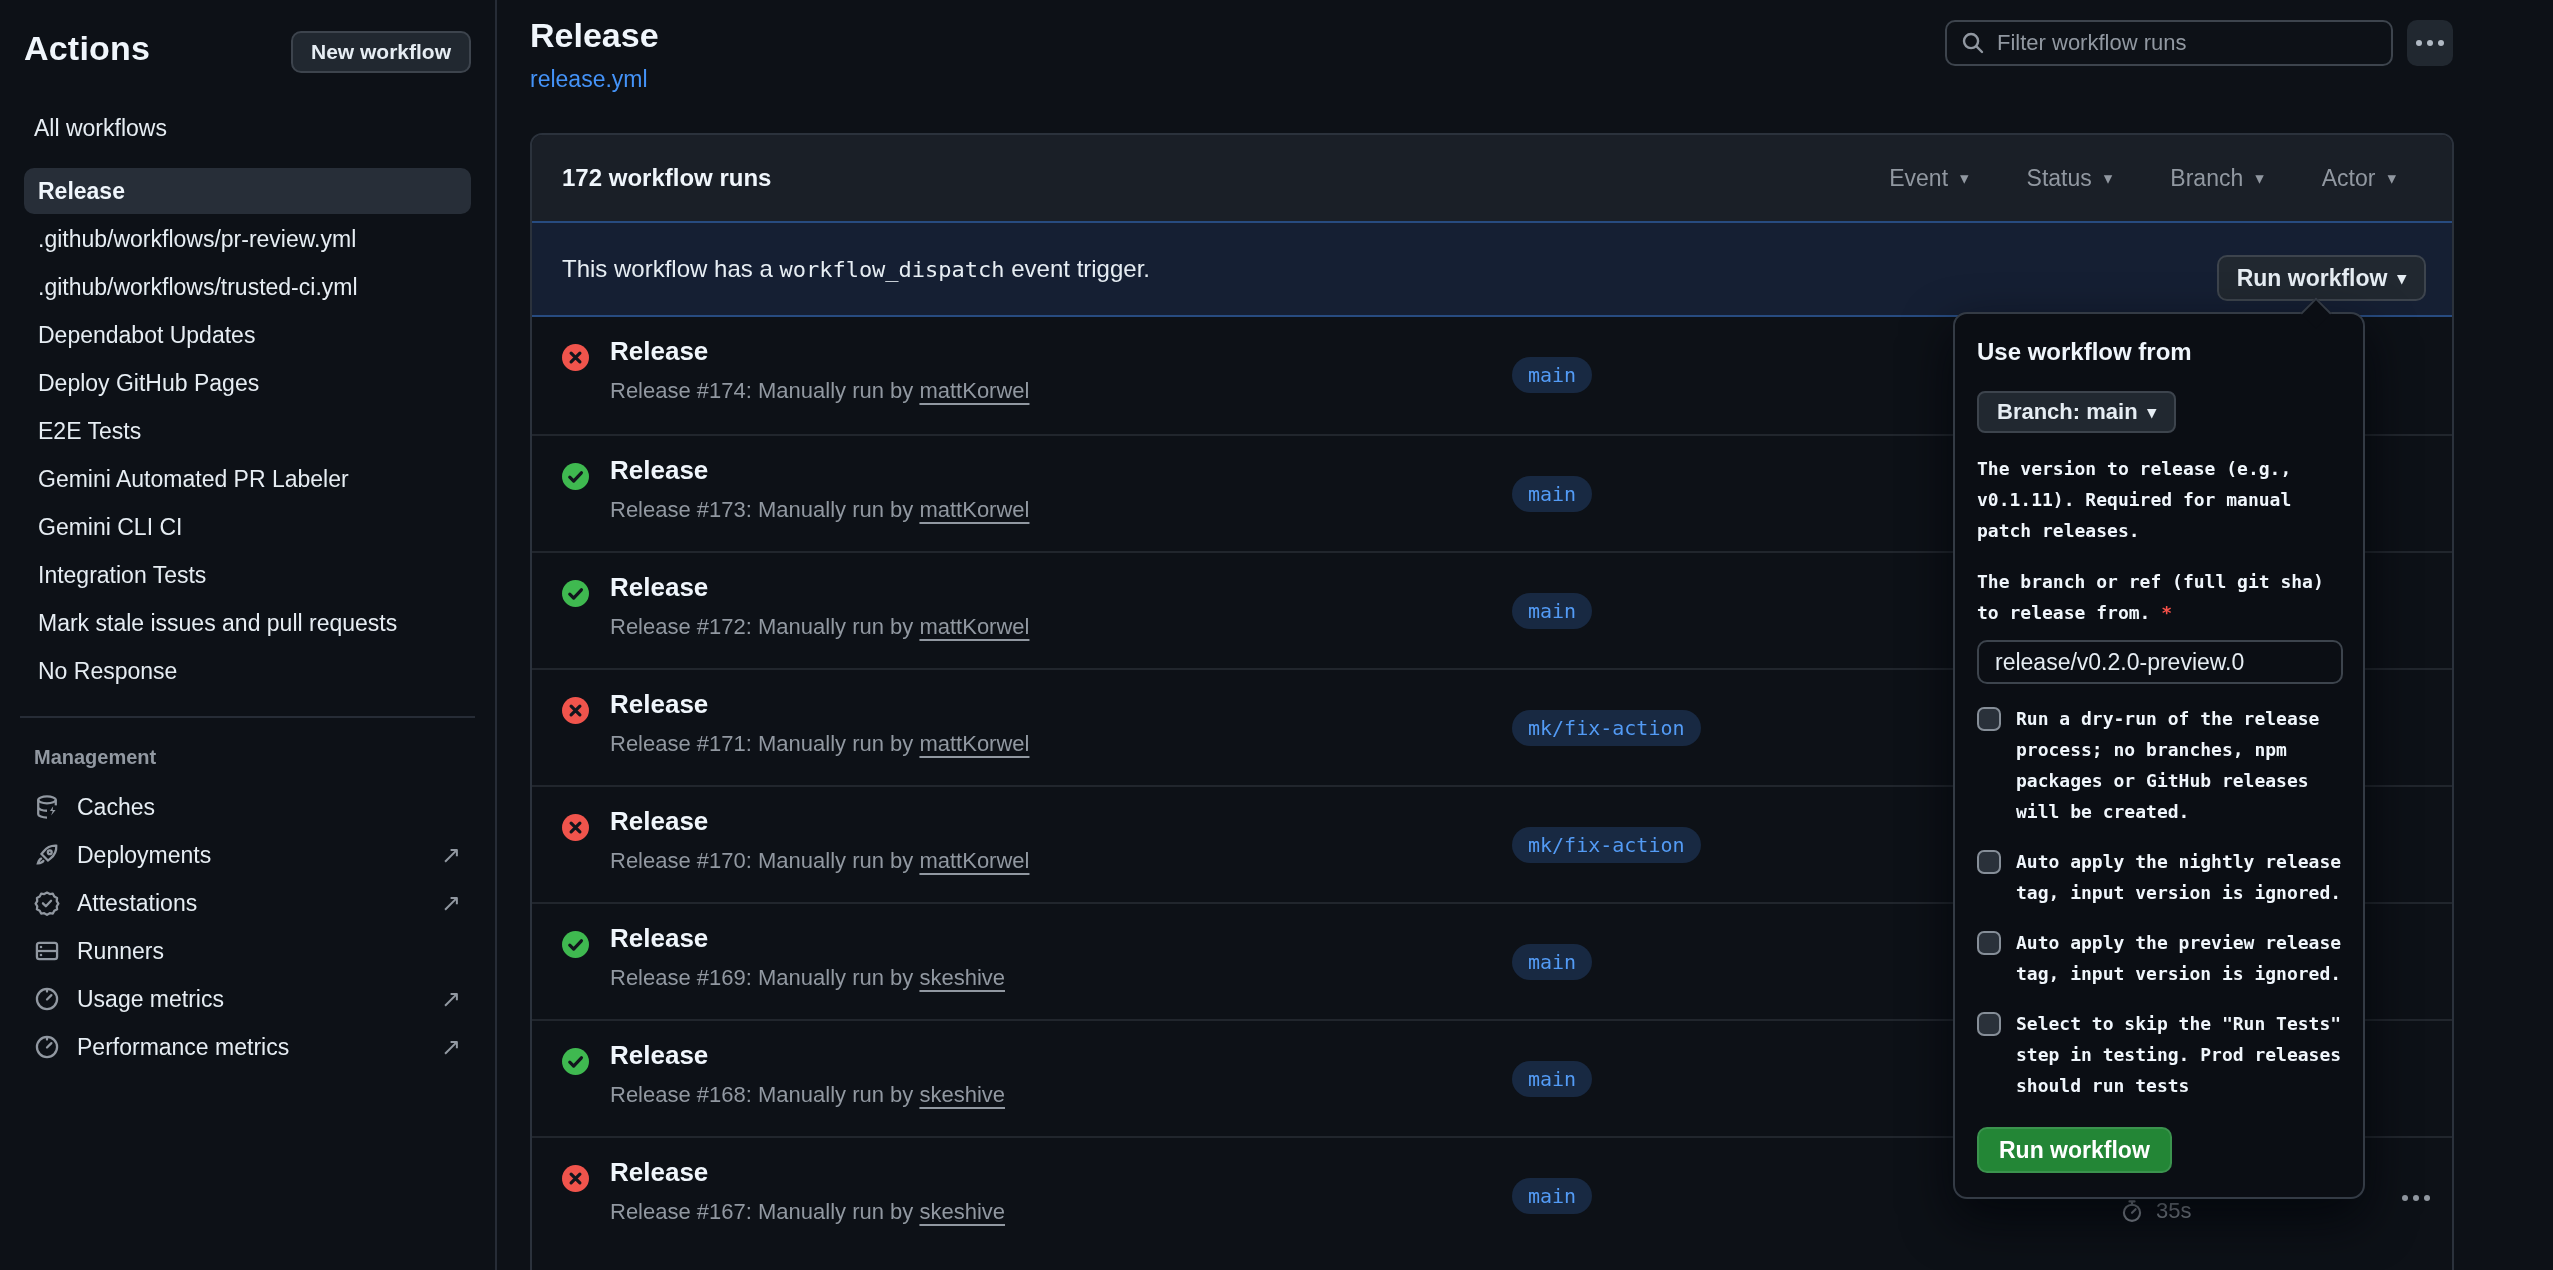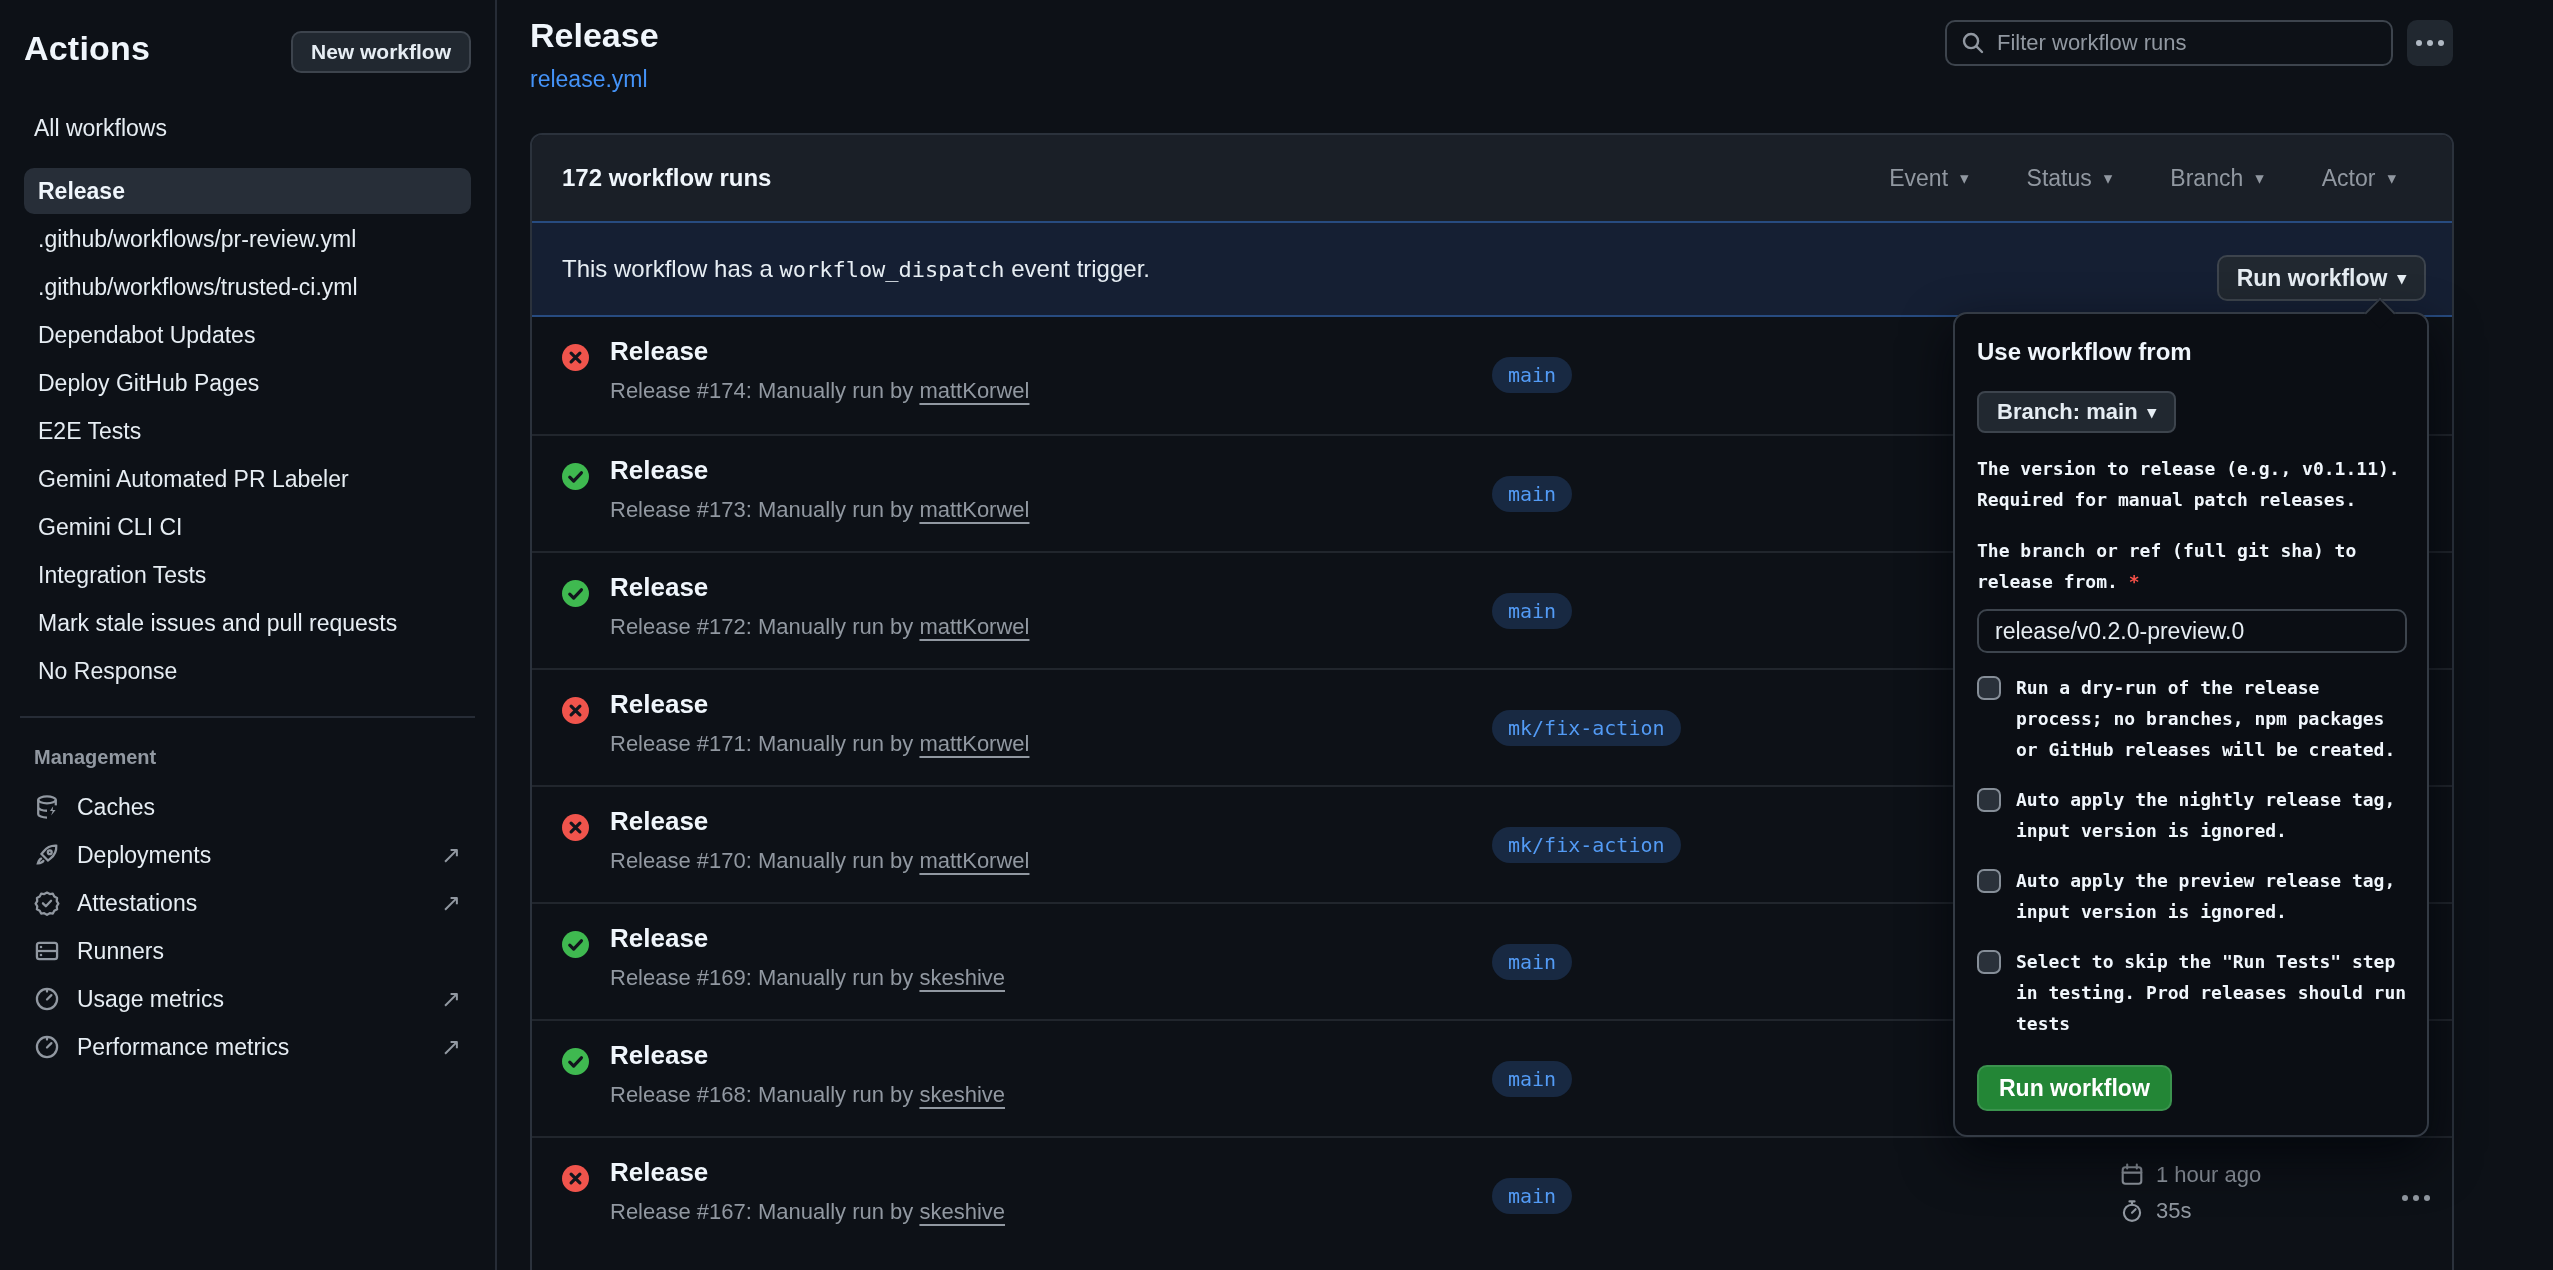--- a/index.html
+++ b/index.html
@@ -87,36 +87,36 @@
   .banner .btn-default { position:absolute; right:26px; top:25px; height:46px; font-size:23px; }
   .btn-default .caret { color:#e6edf3; }
 
   .run-row { position:relative; height:117px; border-top:2px solid #21262d; }
   .run-row:first-child { border-top:none; }
   .status-icon { position:absolute; left:30px; top:27px; }
   .run-title { position:absolute; left:78px; top:19px; font-size:26px; font-weight:bold; color:#f0f6fc; cursor:pointer; }
   .run-desc { position:absolute; left:78px; top:61px; font-size:22px; color:#9198a1; }
   .run-desc .actor { text-decoration:underline; text-underline-offset:5px; cursor:pointer; }
   .branch-badge {
-    position:absolute; left:960px; top:40px; display:inline-block;
+    position:absolute; left:980px; top:40px; display:inline-block;
     font-family:"DejaVu Sans Mono", monospace; font-size:20px; color:#539bf5;
     background:#182942; border-radius:18px; padding:6px 16px; cursor:pointer;
   }
   .run-meta { position:absolute; left:1588px; top:24px; display:flex; flex-direction:column; gap:10px; }
   .meta-line { display:flex; align-items:center; gap:12px; font-size:22px; color:#9198a1; }
   .row-kebab {
     position:absolute; left:1852px; top:42px; width:64px; height:36px;
     display:flex; align-items:center; justify-content:center; gap:5px;
     background:transparent; border:none; cursor:pointer;
   }
   .row-kebab i { background:#9198a1; }
 
   
   .popover {
-    position:absolute; left:1953px; top:312px; width:476px; z-index:10;
+    position:absolute; left:1953px; top:312px; width:412px; z-index:10;
     background:#0b0e14; border:2px solid #343b45; border-radius:14px;
     box-shadow:0 20px 50px rgba(1,4,9,0.75);
     padding:24px 20px 24px 22px;
   }
   .popover-caret {
     position:absolute; top:-12px; right:36px; width:22px; height:22px;
     background:#0b0e14; border-left:2px solid #343b45; border-top:2px solid #343b45;
     transform:rotate(45deg);
   }
   .popover-title { font-size:24px; font-weight:bold; color:#f0f6fc; margin-bottom:18px; }

